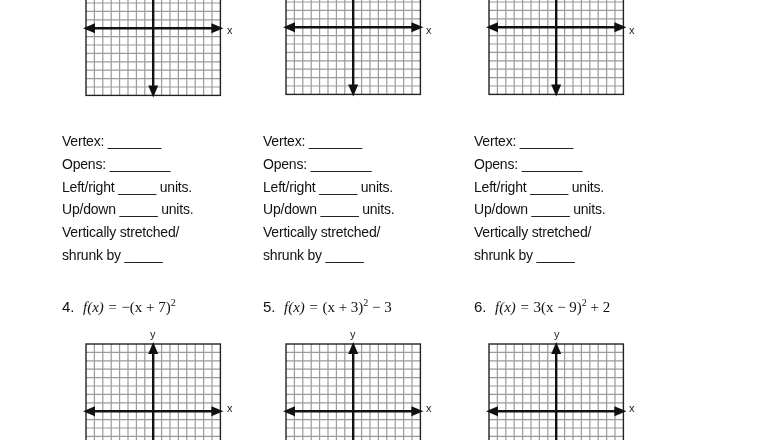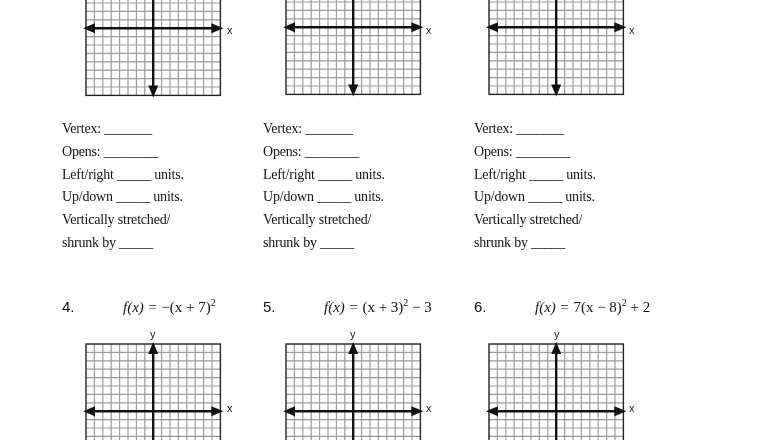--- a/index.html
+++ b/index.html
@@ -1,26 +1,26 @@
 <!DOCTYPE html>
 <html><head>
 <meta charset="utf-8">
 <style>
   html, body { margin: 0; padding: 0; background: #ffffff; }
   body { width: 770px; height: 440px; position: relative; overflow: hidden;
          font-family: "DejaVu Sans", sans-serif; color: #111; }
   .grid { position: absolute; }
   .grid svg { display: block; overflow: visible; }
   .ax-label { position: absolute; font-family: "Liberation Sans", sans-serif; font-size: 11px; color: #222; line-height: 1; }
-  .prompts { position: absolute; font-family: Liberation Serif, serif; font-size: 14px; line-height: 22.8px; letter-spacing: -0.2px; }
+  .prompts { position: absolute; font-family: Liberation Sans, sans-serif; font-size: 14px; line-height: 22.8px; letter-spacing: -0.2px; margin-top: 12px; }
   .prompts div { white-space: pre; }
   .problem { position: absolute; font-size: 14px; line-height: 1; white-space: nowrap; }
   .problem .num { font-family: "Liberation Sans", sans-serif; font-size: 15px; }
   .problem .eq { font-family: "Liberation Serif", serif; font-size: 15px; margin-left: 4px; }
-  .problem .eq i { font-style: italic; margin-left: 40px; }
+  .problem .eq i { font-style: italic; }
   .problem sup { font-size: 10px; vertical-align: 6px; }
 </style>
 </head>
 <body>
 
 <div class="grid" style="left:86px; top:-39px;">
     <svg width="146.4" height="146.4" style="margin-left: -6px; margin-top: -6px;">
       <g transform="translate(6,6)">
         <line x1="8.4" y1="0" x2="8.4" y2="134.4" stroke="#9a9a9a" stroke-width="1.2"></line>
         <line x1="0" y1="8.4" x2="134.4" y2="8.4" stroke="#9a9a9a" stroke-width="1.2"></line>
@@ -182,21 +182,21 @@
 <div class="problem" style="left:62px; top:298px;">
   <span class="num">4.</span>
   <span class="eq"><i>f(x) = </i><span>−(x + 7)</span><sup>2</sup><span></span></span>
 </div>
 <div class="problem" style="left:263px; top:298px;">
   <span class="num">5.</span>
   <span class="eq"><i>f(x) = </i><span>(x + 3)</span><sup>2</sup><span> − 3</span></span>
 </div>
 <div class="problem" style="left:474px; top:298px;">
   <span class="num">6.</span>
-  <span class="eq"><i>f(x) = </i><span>7(x − 8)</span><sup>2</sup><span> + 2</span></span>
+  <span class="eq"><i>f(x) = </i><span>3(x − 9)</span><sup>2</sup><span> + 2</span></span>
 </div>
 
 <div class="ax-label" style="left:150px; top:329px;">y</div>
 <div class="grid" style="left:86px; top:344px;">
     <svg width="146.4" height="146.4" style="margin-left: -6px; margin-top: -6px;">
       <g transform="translate(6,6)">
         <line x1="8.4" y1="0" x2="8.4" y2="134.4" stroke="#9a9a9a" stroke-width="1.2"></line>
         <line x1="0" y1="8.4" x2="134.4" y2="8.4" stroke="#9a9a9a" stroke-width="1.2"></line>
         <line x1="16.8" y1="0" x2="16.8" y2="134.4" stroke="#9a9a9a" stroke-width="1.2"></line>
         <line x1="0" y1="16.8" x2="134.4" y2="16.8" stroke="#9a9a9a" stroke-width="1.2"></line>

